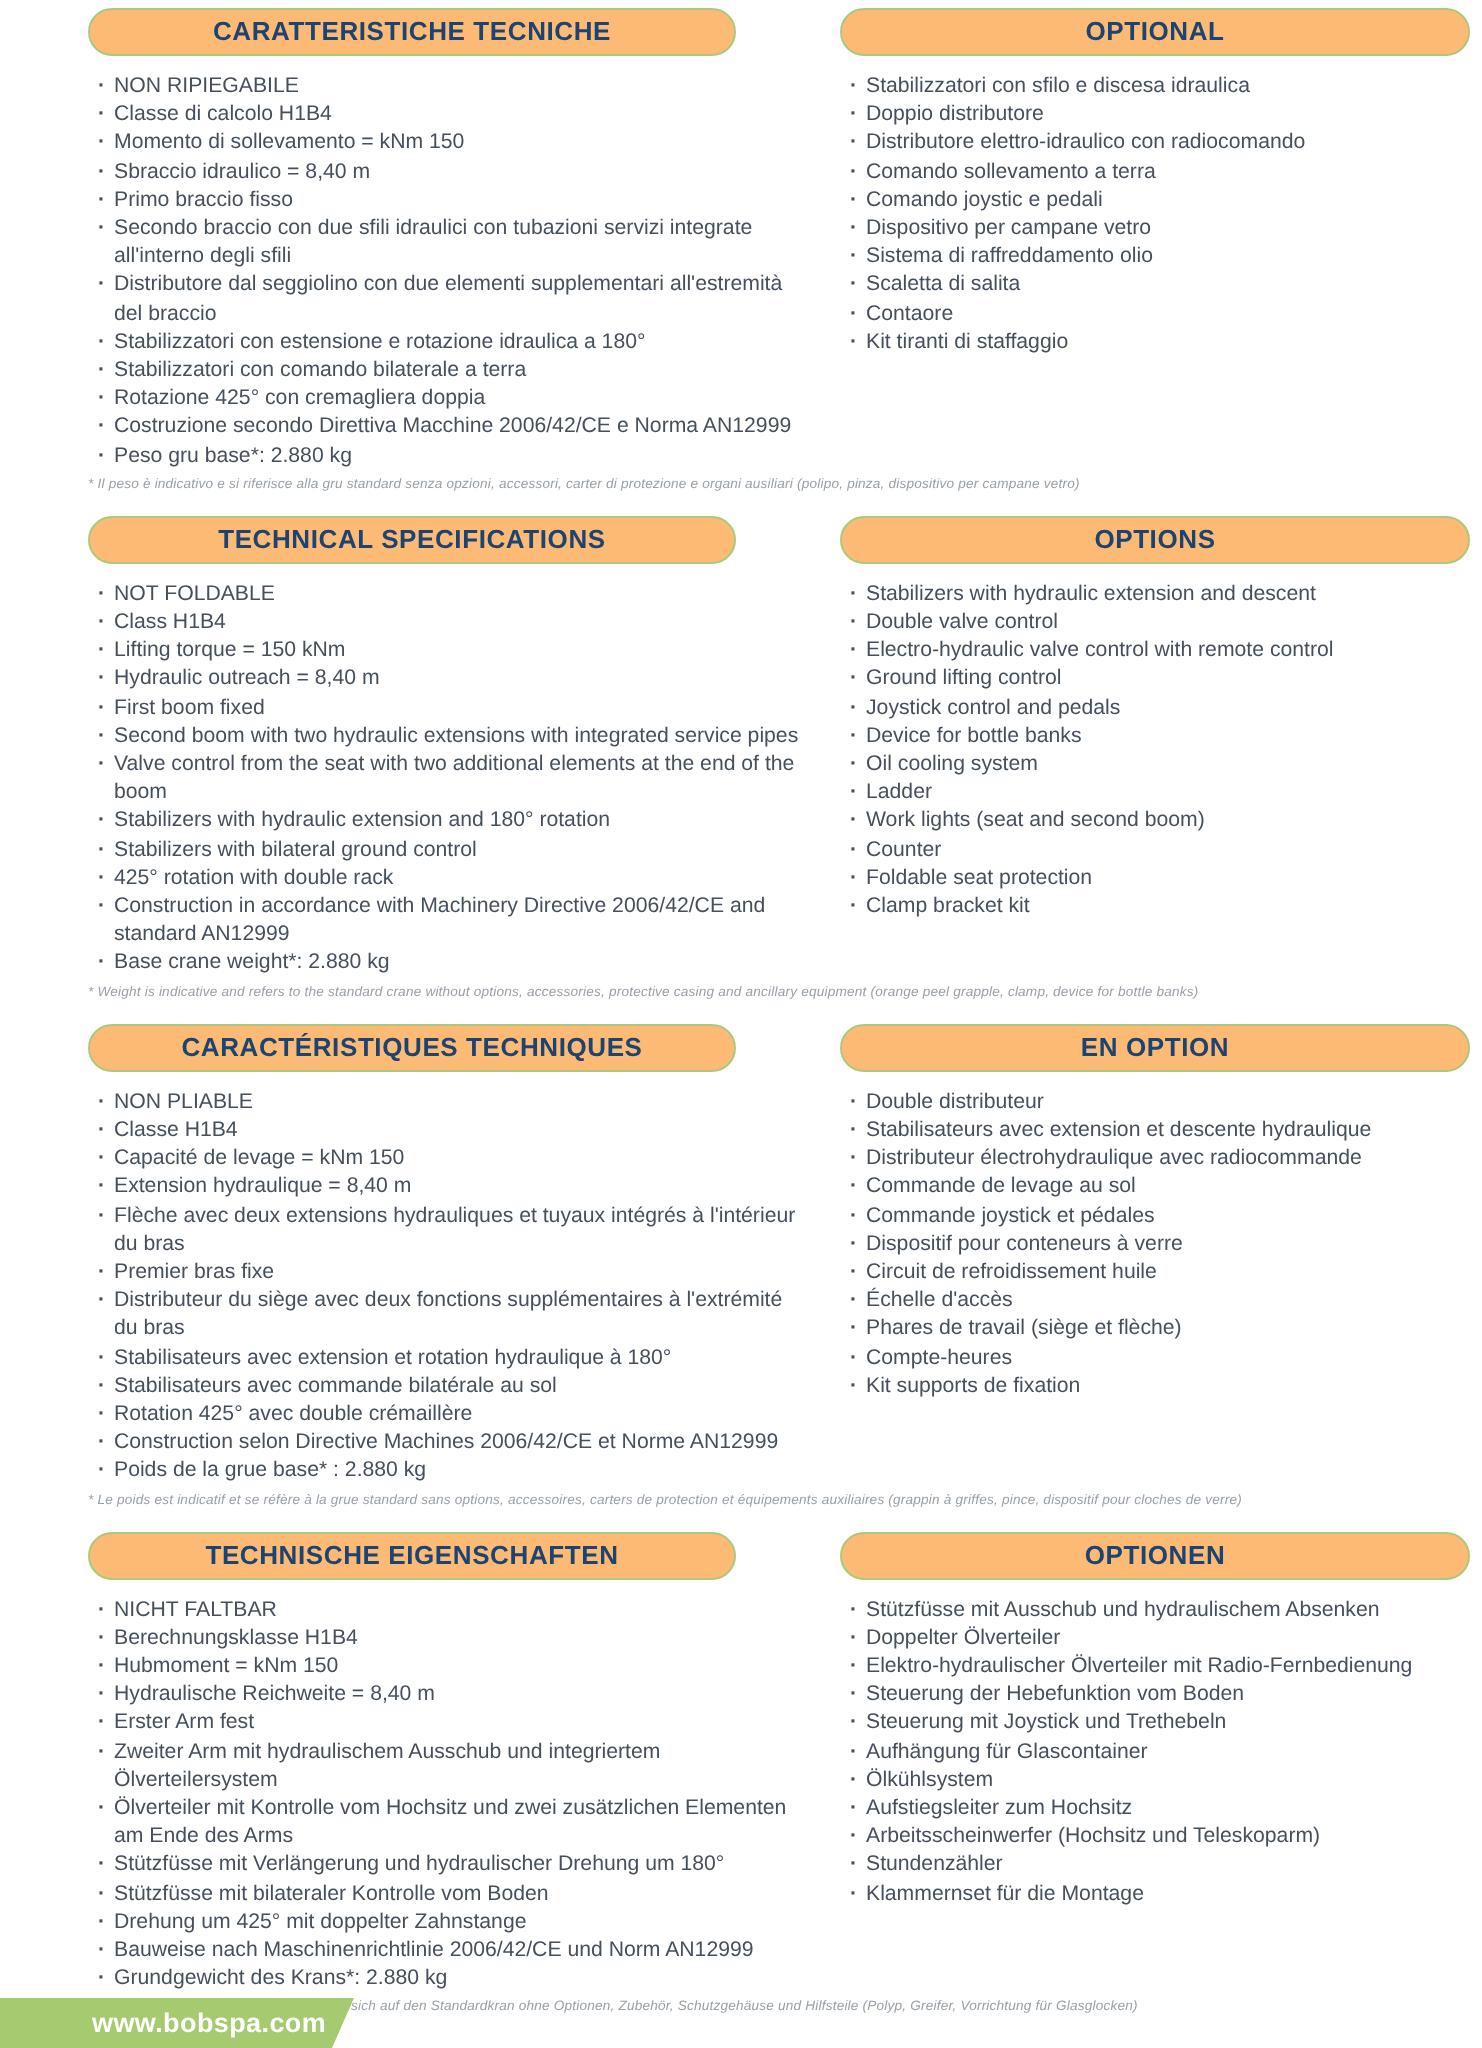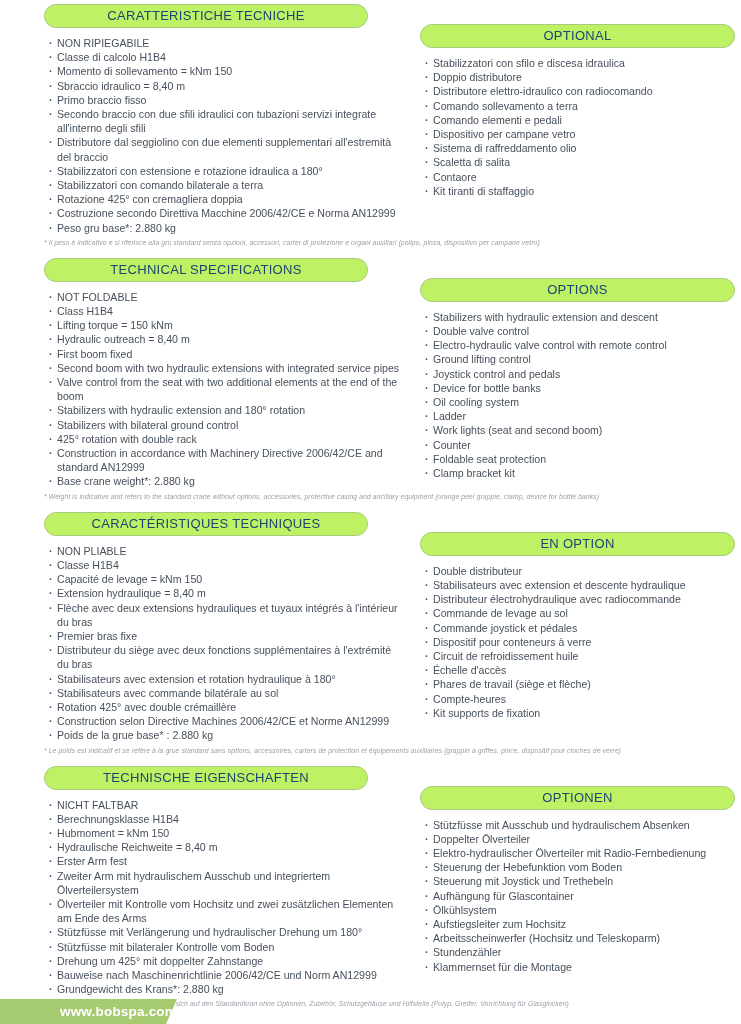--- a/index.html
+++ b/index.html
@@ -23,31 +23,31 @@
   .section:nth-child(4){min-height:233px;}
   .cols{
     display:grid;
     grid-template-columns:360px 315px;
     column-gap:16px;
   }
   .pill{
     box-sizing:border-box;
     border:1.5px solid var(--pill-border,#abc97d);
     border-radius:13px;
-    background:#bef264;
+    background:#fdba74;
     text-align:center;
     padding:3px 0 4px 0;
-    font-weight:normal;
+    font-weight:bold;
     font-size:13px;
     letter-spacing:.3px;
     color:var(--header-text,#1c4371);
     margin-bottom:8px;
   }
   .col-specs .pill{width:324px;}
-  .col-options .pill{width:100%;margin-top:20px;}
+  .col-options .pill{width:100%;}
   ul.items{
     list-style:none;margin:4px;padding:0;
     font-size:10.6px;
     line-height:14.2px;
     color:var(--body-text,#46505c);
   }
   ul.items li{
     position:relative;
     padding-left:9px;
   }
@@ -63,21 +63,21 @@
     font-style:italic;
     color:var(--footnote-text,#99a0a7);
     letter-spacing:.1px;
   }
   .footer-bar{
     position:absolute;
     left:0;bottom:0;
     width:177px;height:25px;
     background:var(--footer-green,#a5ca70);
     clip-path:polygon(0 0,100% 0,calc(100% - 11px) 100%,0 100%);
-    display:flex;align-items:center;justify-content:flex-end;
+    display:flex;align-items:center;
   }
   .footer-url{
     color:#ffffff;
     font-weight:bold;
     font-size:13.5px;
     letter-spacing:.2px;
     padding-left:46px;
     text-decoration:none;
   }
 </style>
@@ -105,21 +105,21 @@
               <li>Peso gru base*: 2.880 kg</li>
             </ul>
           </div>
           <div class="col col-options">
             <div class="pill">OPTIONAL</div>
             <ul class="items">
               <li>Stabilizzatori con sfilo e discesa idraulica</li>
               <li>Doppio distributore</li>
               <li>Distributore elettro-idraulico con radiocomando</li>
               <li>Comando sollevamento a terra</li>
-              <li>Comando elementi e pedali</li>
+              <li>Comando joystic e pedali</li>
               <li>Dispositivo per campane vetro</li>
               <li>Sistema di raffreddamento olio</li>
               <li>Scaletta di salita</li>
               <li>Contaore</li>
               <li>Kit tiranti di staffaggio</li>
             </ul>
           </div>
         </div>
         <div class="footnote">* Il peso è indicativo e si riferisce alla gru standard senza opzioni, accessori, carter di protezione e organi ausiliari (polipo, pinza, dispositivo per campane vetro)</div>
       </div>

